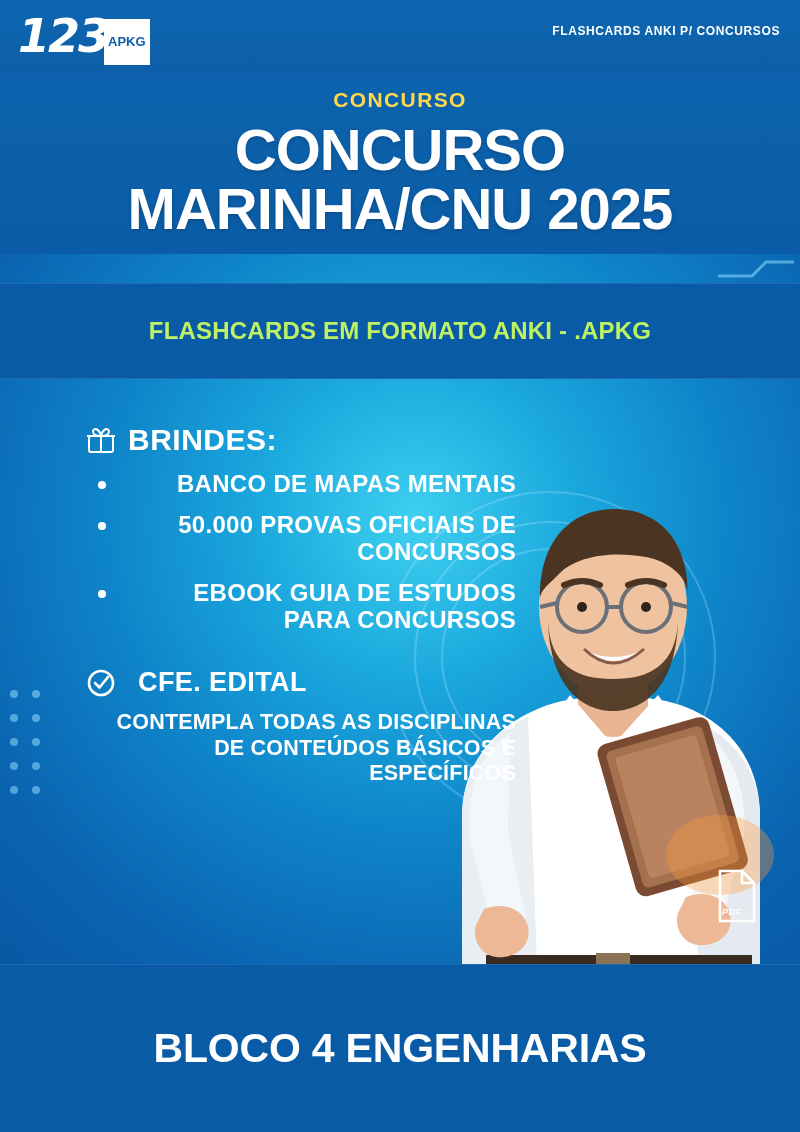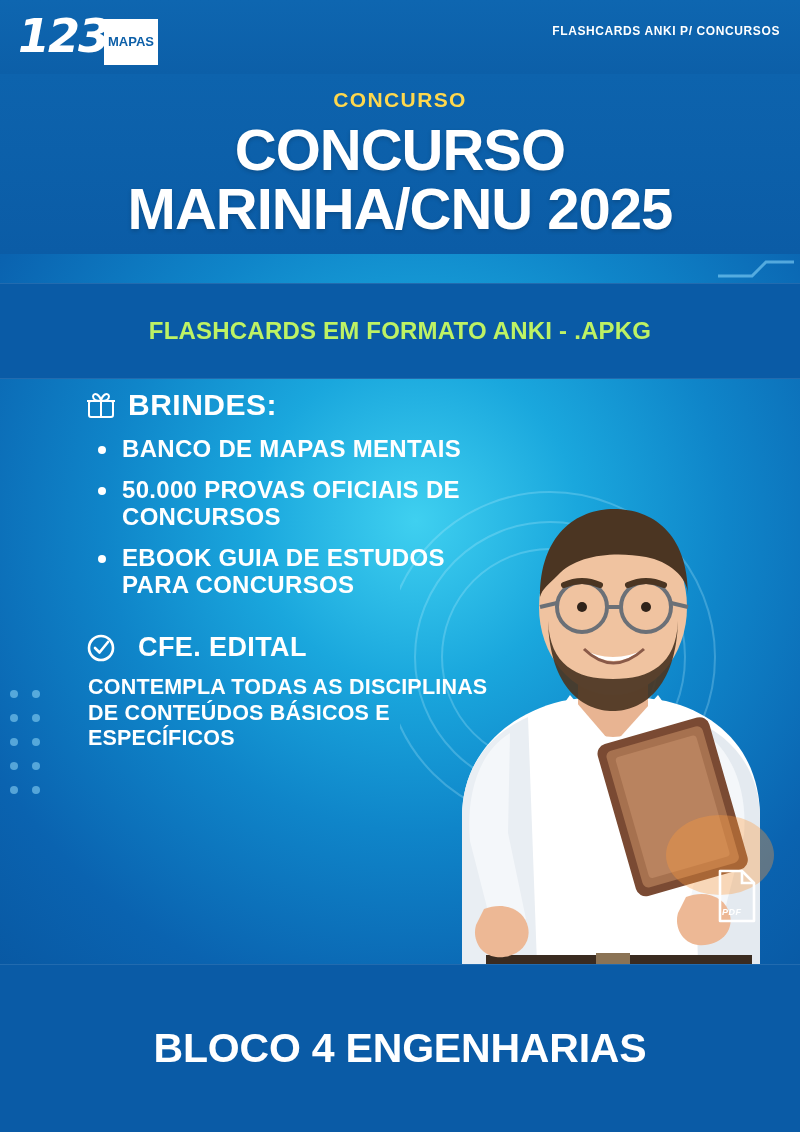--- a/index.html
+++ b/index.html
@@ -87,21 +87,21 @@
     border-bottom:1px solid rgba(255,255,255,.10);
   }
   .band-text {
     color:#bef264; font-size:24px; font-weight:bold;
     letter-spacing:.2px; text-transform:uppercase;
     font-family:"Liberation Sans", sans-serif;
     text-align:center;
   }
 
   
-  .content { position:absolute; top:388px; left:86px; width:430px; }
+  .content { position:absolute; top:423px; left:86px; width:430px;text-align:right; }
 
   .gift-row { display:flex; align-items:center; gap:12px; }
   .gift-icon { width:30px; height:30px; }
   .gift-title {
     color:#ffffff; font-size:30px; font-weight:bold;
     letter-spacing:.5px; text-transform:uppercase;
     font-family:"Liberation Sans", sans-serif;
   }
 
   ul.benefits { list-style:none; margin:14px 0 0 10px; }
@@ -219,21 +219,21 @@
         <span></span>
       </div>
     <div class="row">
         <span></span>
         <span></span>
       </div>
   </div>
 
   <div class="header">
     <div class="logo">
-      <span class="num">123</span><span class="shop">MAPAS</span>
+      <span class="num">123</span><span class="shop">APKG</span>
     </div>
     <div class="header-right">FLASHCARDS ANKI P/ CONCURSOS</div>
   </div>
 
   <div class="title-wrap">
     <div class="kicker">CONCURSO</div>
     <div class="main-title">
       <span>CONCURSO</span>
       <span class="l2">MARINHA/CNU 2025</span>
     </div>

